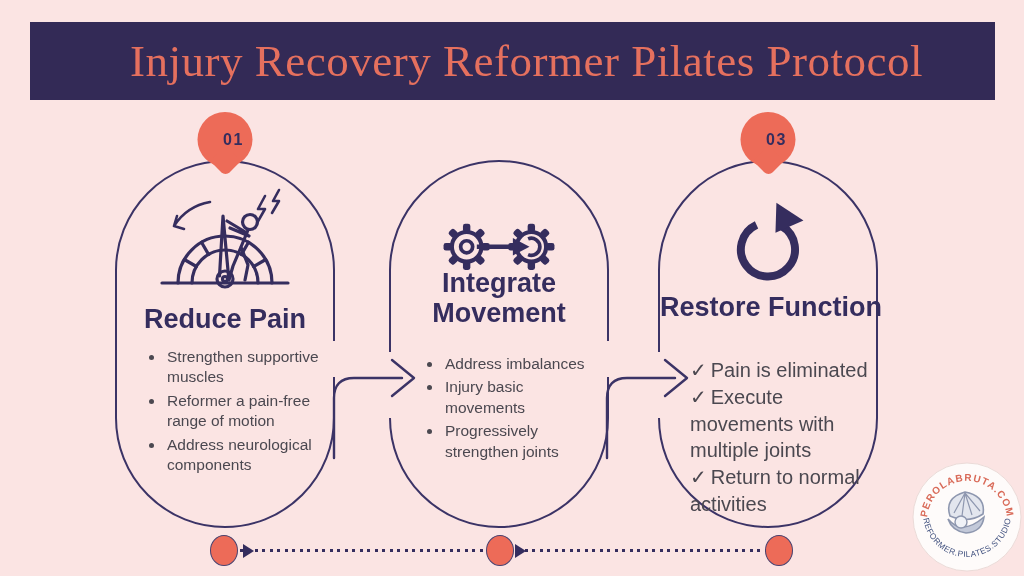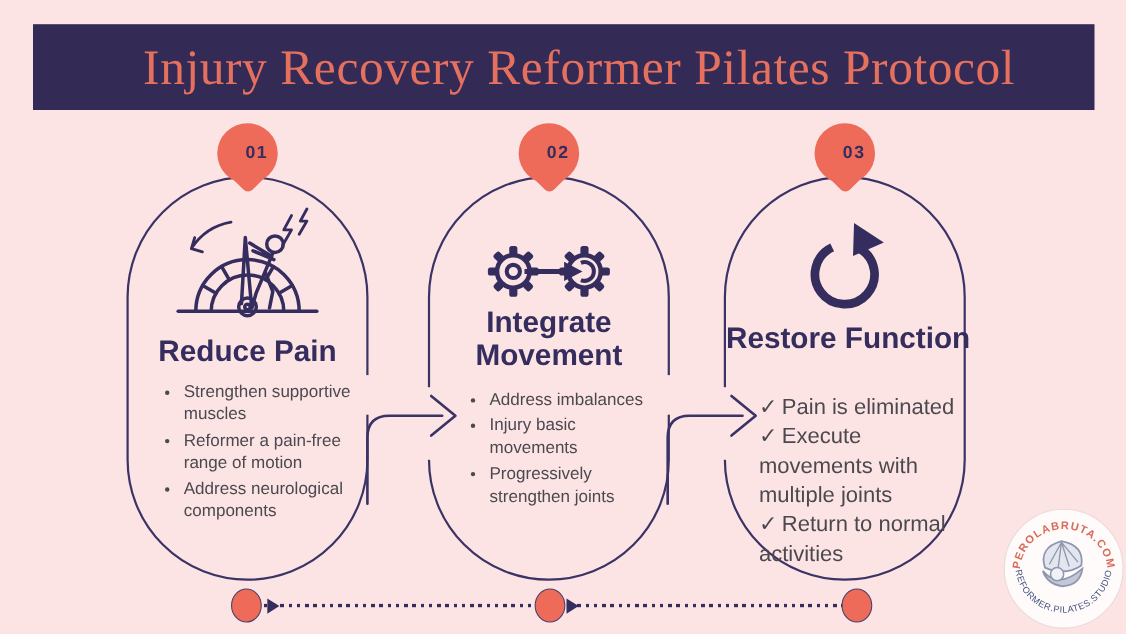--- a/index.html
+++ b/index.html
@@ -25,21 +25,21 @@
          border-radius:3px 3px 6px 3px;z-index:-1;}
   .badge span{font-size:16px;font-weight:600;color:var(--navy);letter-spacing:1.5px;margin-left:17px;}
   .icon-wrap{position:absolute;left:50%;transform:translateX(-50%);z-index:1;}
   .card1 .icon-wrap{top:22px;width:150px;height:108px;}
   .card2 .icon-wrap{top:45px;width:122px;height:74px;}
   .card3 .icon-wrap{top:34px;width:84px;height:92px;}
   .icon-wrap svg{width:100%;height:100%;display:block;}
   .card-title{position:absolute;left:50%;transform:translateX(-50%);width:100%;
         text-align:center;font-weight:700;color:var(--navy);font-size:27px;line-height:1.12;}
   .card1 .card-title{top:142px;}
-  .card2 .card-title{top:116px;width:175px;}
+  .card2 .card-title{top:106px;width:175px;}
   .card3 .card-title{top:130px;white-space:nowrap;}
   .bullets{position:absolute;list-style:disc;color:var(--gray);
         font-size:15.5px;line-height:1.32;}
   .bullets li{margin-bottom:3px;padding-left:2px;}
   .card1 .bullets{top:185px;left:48px;width:170px;}
   .card2 .bullets{top:192px;left:52px;width:152px;}
   .checks{position:absolute;top:195px;left:30px;width:188px;color:var(--gray);
         font-size:20px;line-height:1.34;}
   .check-row .glyph{margin-right:4px;}
   .border-mask{position:absolute;background:var(--bg);z-index:2;}
@@ -88,23 +88,20 @@
   </div>
   <h2 class="card-title">Reduce Pain</h2>
   <ul class="bullets">
     <li>Strengthen supportive muscles</li>
     <li>Reformer a pain-free range of motion</li>
     <li>Address neurological components</li>
   </ul>
 </section>
 
 <section class="card card2">
-  <div class="badge">
-    <span>02</span>
-  </div>
   <div class="icon-wrap">
     <svg viewBox="0 0 132 80">
       <g fill="#352D5E">
         <rect x="27" y="18" width="8" height="9" rx="2.5"></rect>
         <rect x="27" y="18" width="8" height="9" rx="2.5" transform="rotate(45 31 43)"></rect>
         <rect x="27" y="18" width="8" height="9" rx="2.5" transform="rotate(90 31 43)"></rect>
         <rect x="27" y="18" width="8" height="9" rx="2.5" transform="rotate(135 31 43)"></rect>
         <rect x="27" y="18" width="8" height="9" rx="2.5" transform="rotate(180 31 43)"></rect>
         <rect x="27" y="18" width="8" height="9" rx="2.5" transform="rotate(225 31 43)"></rect>
         <rect x="27" y="18" width="8" height="9" rx="2.5" transform="rotate(270 31 43)"></rect>

